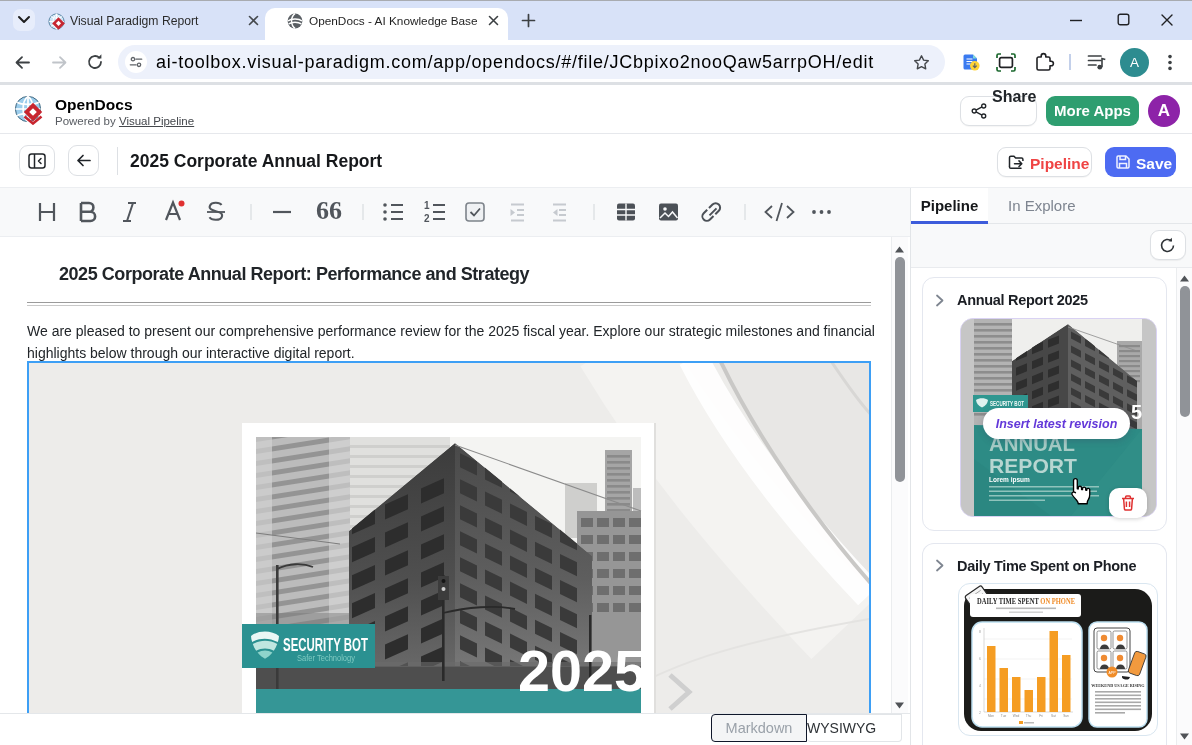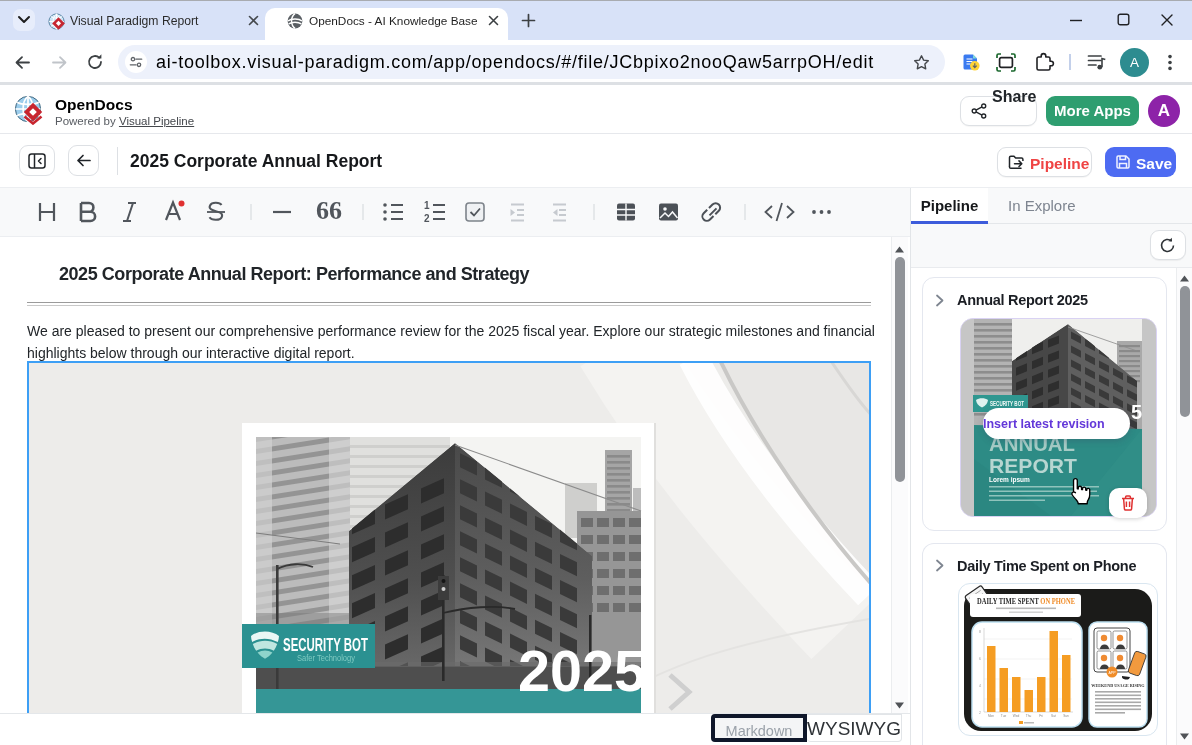--- a/index.html
+++ b/index.html
@@ -517,22 +517,22 @@
 <div class="abs" style="left:891px;top:237px;width:17px;height:476px;background:#fbfbfc;border-left:1px solid #ebedef;"></div>
 <svg class="abs" style="left:894px;top:245px" width="11" height="9" viewBox="0 0 11 9">
     <path d="M5.5 1.5 L10 7.5 H1 Z" fill="#505357"></path>
   </svg>
 <div class="abs" style="left:894.5px;top:257px;width:10px;height:225px;border-radius:5px;background:#909398;"></div>
 <svg class="abs" style="left:894px;top:701px" width="11" height="9" viewBox="0 0 11 9">
     <path d="M5.5 7.5 L10 1.5 H1 Z" fill="#505357"></path>
   </svg>
 
 <div class="abs" style="left:0;top:713px;width:910px;height:32px;background:#fff;border-top:1px solid #e4e7ea;"></div>
-<div class="abs" style="left:711px;top:714px;width:96px;height:28px;background:#f4f5f6;border:4px solid #0f172a;border-radius:4px 0 0 4px;color:#9aa1a9;font-size:14.5px;text-align:center;line-height:27px;">Markdown</div>
-<div class="abs" style="left:807px;top:714px;width:95px;height:28px;background:#fff;border:1px solid #e2e5e8;border-left:none;border-radius:0 0 4px 4px;color:#2f3337;font-size:19px;text-align:right;line-height:27px;">WYSIWYG</div>
+<div class="abs" style="left:711px;top:714px;width:96px;height:28px;background:#f4f5f6;border:1px solid #0f172a;border-radius:4px 0 0 4px;color:#9aa1a9;font-size:14.5px;text-align:center;line-height:27px;">Markdown</div>
+<div class="abs" style="left:807px;top:714px;width:95px;height:28px;background:#fff;border:1px solid #e2e5e8;border-left:none;border-radius:0 0 4px 4px;color:#2f3337;font-size:14px;text-align:left;line-height:27px;">WYSIWYG</div>
 
 <div class="abs" id="sidebar" style="left:910px;top:188px;width:282px;height:557px;background:#fff;border-left:1px solid #e2e5e8;"></div>
 
 <div class="abs" style="left:911px;top:188px;width:281px;height:36px;background:#f8f9fa;border-bottom:1px solid #e4e7ea;"></div>
 <div class="abs" style="left:911px;top:188px;width:77px;height:36px;background:#fff;"></div>
 <div class="abs" style="left:911px;top:221px;width:77px;height:3px;background:#3d5cdb;"></div>
 <div class="abs" style="left:911px;top:197px;width:77px;text-align:center;font-size:15px;font-weight:bold;color:#16181b;">Pipeline</div>
 <div class="abs" style="left:1008px;top:197px;font-size:15px;color:#7e8590;">In Explore</div>
 
 <div class="abs" style="left:911px;top:224px;width:281px;height:44px;background:#f8f9fa;border-bottom:1px solid #e9ebee;"></div>
@@ -680,21 +680,21 @@
   <g fill="#8fc3bc">
         <rect x="28" y="167" width="110" height="1.5"></rect>
         <rect x="28" y="171.5" width="108" height="1.5"></rect>
         <rect x="28" y="176" width="110" height="1.5"></rect>
         <rect x="28" y="180.5" width="56" height="1.5"></rect>
       </g>
 </svg>
 </div>
 
 <div class="abs" style="left:983px;top:408px;width:147px;height:31px;background:#fff;border-radius:16px;box-shadow:0 2px 6px rgba(60,60,90,0.25);"></div>
-<div class="abs" style="left:983px;top:417px;width:147px;text-align:left;font-size:12.5px;font-weight:bold;color:#6338d9;">Insert latest revision</div>
+<div class="abs" style="left:983px;top:417px;width:147px;text-align:center;font-size:12.5px;font-weight:bold;color:#6338d9;font-style:italic;">Insert latest revision</div>
 
 <div class="abs" style="left:1109px;top:488px;width:38px;height:30px;background:#fff;border-radius:10px;box-shadow:0 1px 4px rgba(0,0,0,0.18);"></div>
 <svg class="abs" style="left:1121px;top:495px" width="14" height="16" viewBox="0 0 14 16">
   <g fill="none" stroke="#e03131" stroke-width="1.5">
       <path d="M1 3.5 H13 M4.6 3.5 V2 a1 1 0 0 1 1 -1 H8.4 a1 1 0 0 1 1 1 V3.5 M2.6 3.5 L3.4 13.8 a1.2 1.2 0 0 0 1.2 1.2 H9.4 a1.2 1.2 0 0 0 1.2 -1.2 L11.4 3.5 M5.4 6.5 V12 M8.6 6.5 V12"></path>
     </g>
 </svg>
 
 <svg class="abs" style="left:1064px;top:476px" width="27" height="31" viewBox="0 0 24 29">
   <path d="M8.3 14.9 V4.2 a1.75 1.75 0 0 1 3.5 0 v7.8 l0.9 0.12 v-1 a1.55 1.55 0 0 1 3.1 0 v1.5 l0.9 0.13 v-0.8 a1.5 1.5 0 0 1 3 0 v1.3 l0.9 0.13 v-0.4 a1.42 1.42 0 0 1 2.84 0.1 v4.4 c0 2.2 -0.6 3.6 -1.44 4.8 c-0.6 0.9 -0.9 1.7 -0.9 2.7 v1 H12.6 v-0.9 c-0.3 -1.1 -1 -2 -2 -3.1 c-1.2 -1.3 -2.6 -2.8 -3.5 -4.2 c-0.6 -0.9 -0.4 -1.9 0.4 -2.5 c0.8 -0.6 1.9 -0.4 2.6 0.4 z" fill="#fff" stroke="#000" stroke-width="1.25" stroke-linejoin="round"></path>

